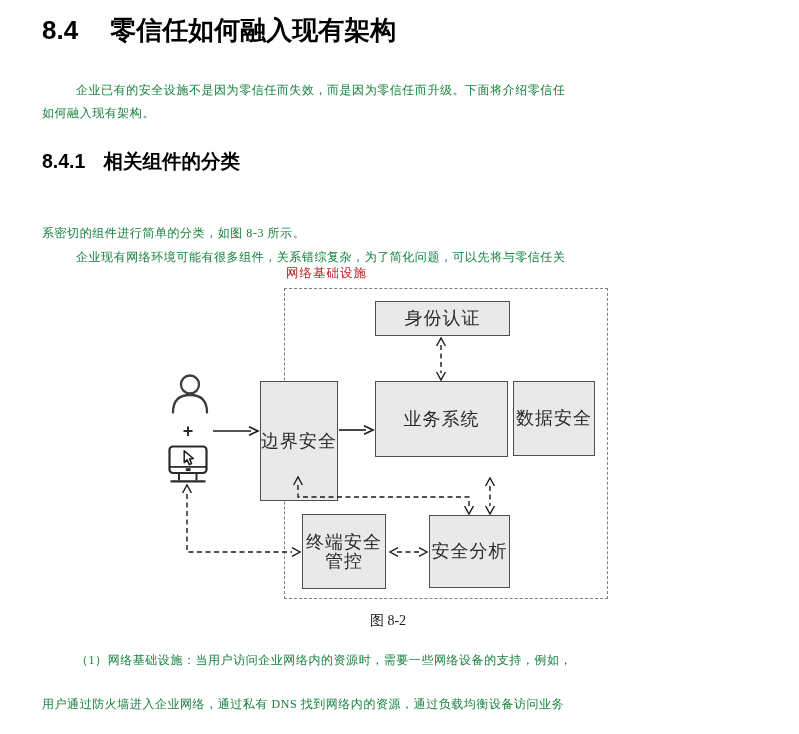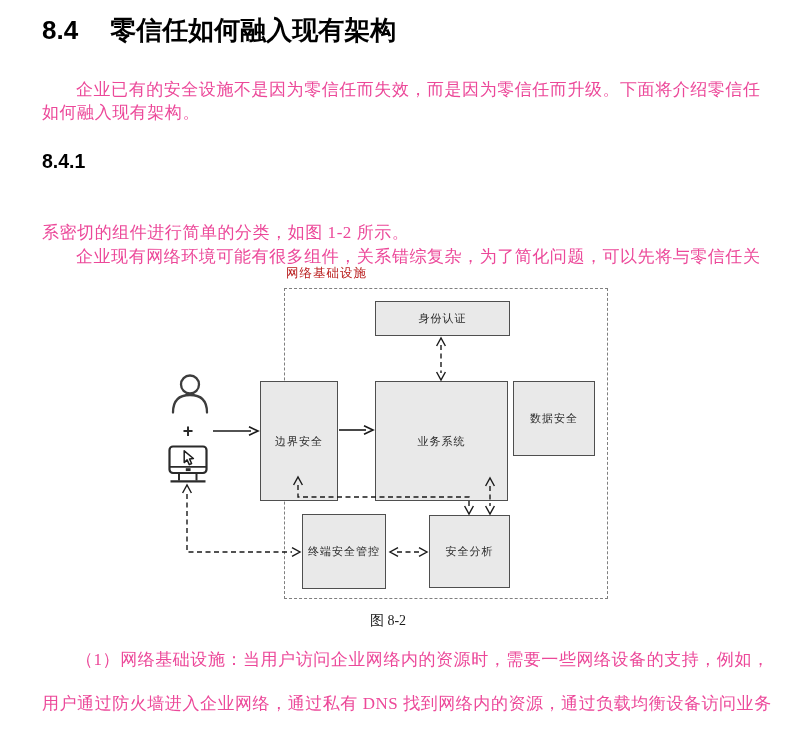--- a/index.html
+++ b/index.html
@@ -13,37 +13,37 @@
     font-family:"Liberation Sans",sans-serif;font-weight:bold;
     font-size:26px;line-height:34px;color:#000;white-space:nowrap;
   }
   .h2{
     position:absolute;left:42px;top:148px;display:flex;gap:18px;
     font-family:"Liberation Sans",sans-serif;font-weight:bold;
     font-size:19.5px;line-height:27px;color:#000;white-space:nowrap;
   }
   
   .bline{
-    position:absolute;font-size:17px;line-height:24px;color:#ec4899;
+    position:absolute;font-size:12px;line-height:24px;color:#15803d;
     letter-spacing:0.55px;white-space:nowrap;
   }
   
   .frame{
     position:absolute;left:284px;top:288px;width:324px;height:311px;
     border:1px dashed #7f7f7f;box-sizing:border-box;z-index:1;
   }
   .frame-label{
     position:absolute;left:286px;top:265px;
     font-family:"Liberation Sans",sans-serif;font-size:12.5px;
     color:#b91c1c;letter-spacing:1px;white-space:nowrap;z-index:2;
   }
   .node{
     position:absolute;display:flex;align-items:center;justify-content:center;
     background:#e9e9e9;border:1.4px solid #4f4f4f;box-sizing:border-box;
-    font-family:"Liberation Sans",sans-serif;font-size:11px;line-height:19px;
+    font-family:"Liberation Sans",sans-serif;font-size:18px;line-height:19px;
     color:#2b2b2b;text-align:center;letter-spacing:1px;z-index:2;padding:0 0;
   }
   .caption{
     position:absolute;left:288px;top:611px;width:200px;text-align:center;
     font-size:14px;line-height:19px;color:#1a1a1a;z-index:2;
   }
   svg.overlay{position:absolute;left:0;top:0;z-index:3;pointer-events:none;}
 </style>
 </head>
 <body>
@@ -53,31 +53,32 @@
   <div class="h1">
     <span>8.4</span>
     <span>零信任如何融入现有架构</span>
   </div>
 
   <div class="bline" style="left:76px;top:78px;">企业已有的安全设施不是因为零信任而失效，而是因为零信任而升级。下面将介绍零信任</div>
   <div class="bline" style="left:42px;top:101px;">如何融入现有架构。</div>
 
   <div class="h2">
     <span>8.4.1</span>
+    <span>相关组件的分类</span>
   </div>
 
   <div class="bline" style="left:76px;top:197px;margin-top:48px;">企业现有网络环境可能有很多组件，关系错综复杂，为了简化问题，可以先将与零信任关</div>
-  <div class="bline" style="left:42px;top:221px;">系密切的组件进行简单的分类，如图 1-2 所示。</div>
+  <div class="bline" style="left:42px;top:221px;">系密切的组件进行简单的分类，如图 8-3 所示。</div>
 
   <div class="frame-label">网络基础设施</div>
   <div class="frame"></div>
 
   <div class="node" style="left:375px;top:301px;width:135px;height:35px;">身份认证</div>
   <div class="node" style="left:260px;top:381px;width:78px;height:120px;">边界安全</div>
-  <div class="node" style="left:375px;top:381px;width:133px;height:120px;">业务系统</div>
+  <div class="node" style="left:375px;top:381px;width:133px;height:76px;">业务系统</div>
   <div class="node" style="left:513px;top:381px;width:82px;height:75px;">数据安全</div>
   <div class="node" style="left:302px;top:514px;width:84px;height:75px;">终端安全管控</div>
   <div class="node" style="left:429px;top:515px;width:81px;height:73px;">安全分析</div>
 
   <div style="position:absolute;left:179px;top:420px;width:18px;height:22px;z-index:2;
               font-family:'Liberation Sans',sans-serif;font-size:18px;font-weight:bold;
               color:#2b2b2b;text-align:center;line-height:22px;">+</div>
 
   <div class="caption">图 8-2</div>
 

